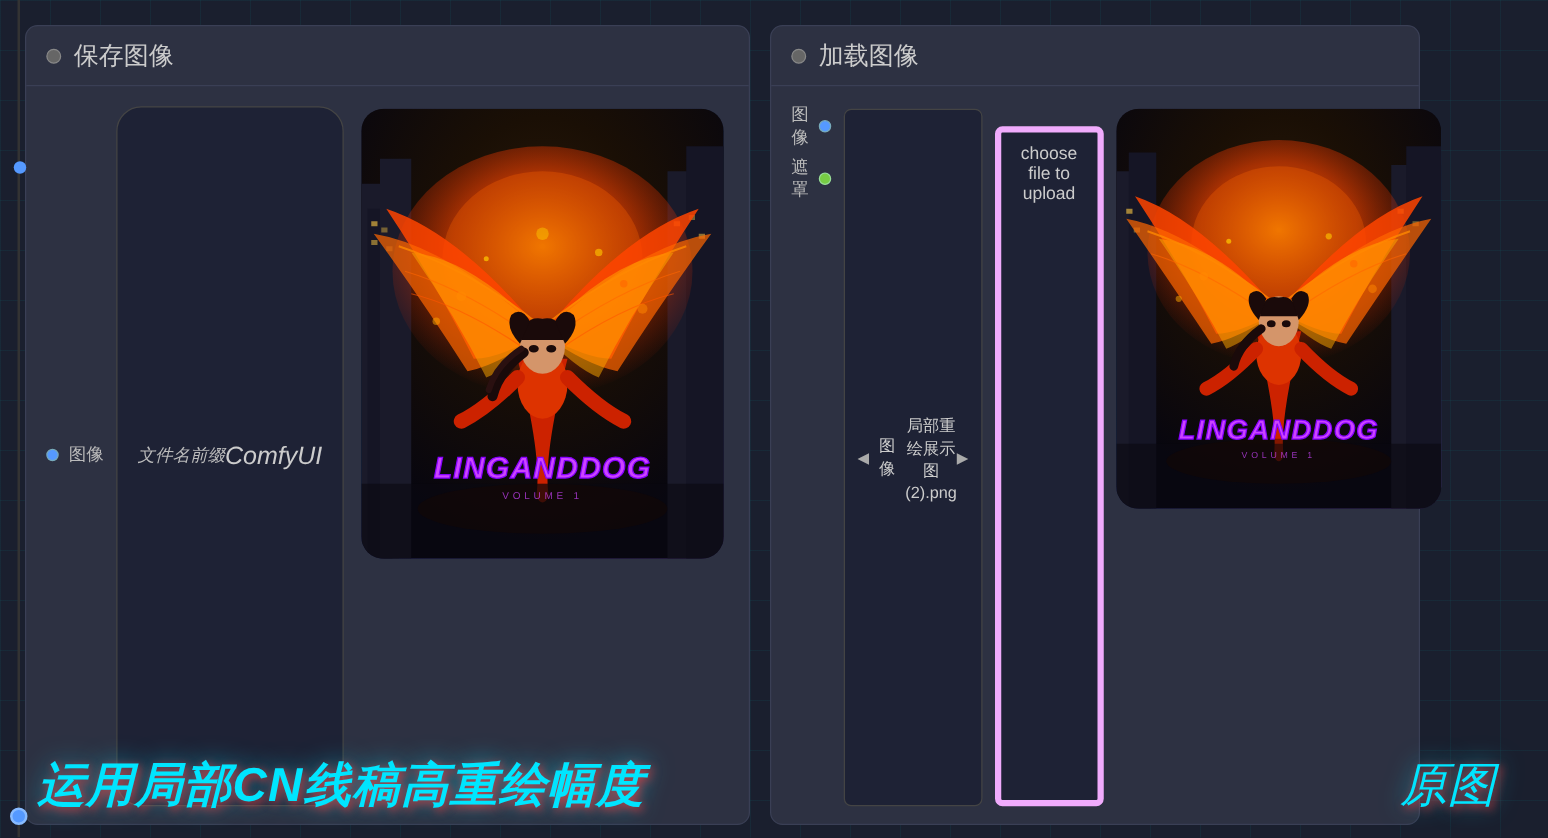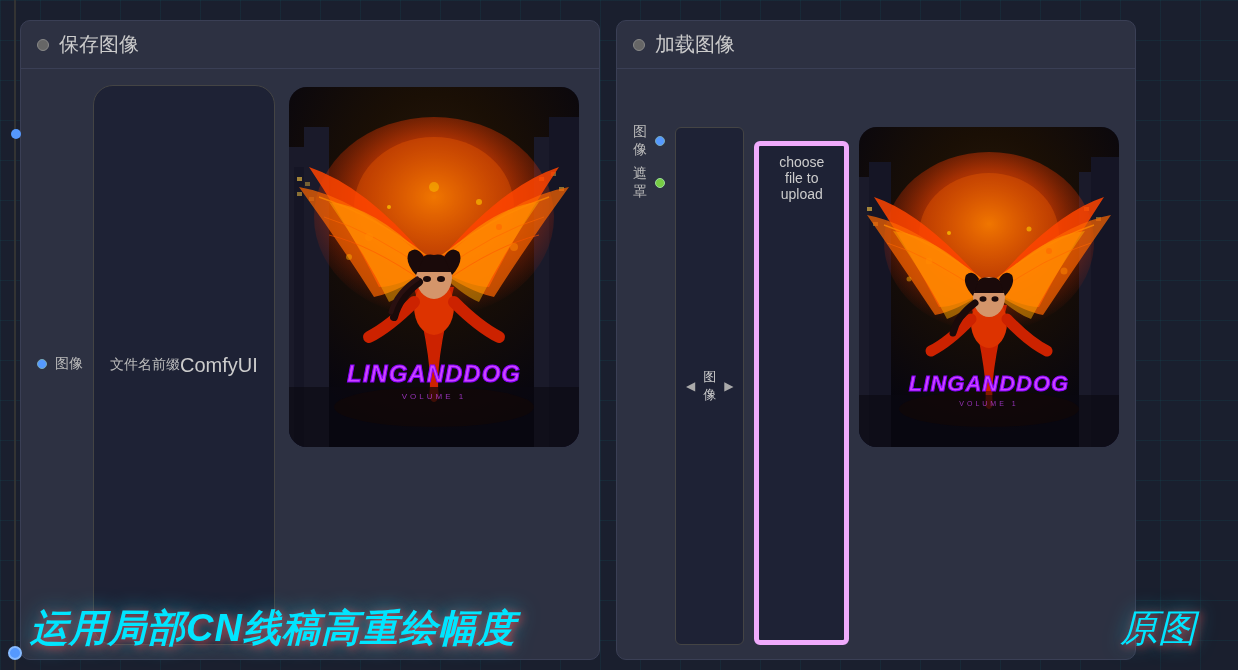--- a/index.html
+++ b/index.html
@@ -36,21 +36,20 @@
     }
 
     .node-left {
       width: 580px;
       min-height: 560px;
     }
 
     .node-right {
       width: 520px;
       min-height: 560px;
-      gap: 40px;
     }
 
     .node-header {
       display: flex;
       align-items: center;
       gap: 10px;
       padding: 10px 16px;
       border-bottom: 1px solid #3a3f55;
     }
 
@@ -101,20 +100,21 @@
     
     .filename-row {
       display: flex;
       align-items: center;
       background: #1e2235;
       border: 1px solid #444;
       border-radius: 20px;
       padding: 6px 16px;
       justify-content: space-between;
       margin-top: 2px;
+      font-style: italic;
     }
 
     .filename-label {
       font-size: 14px;
       color: #bbb;
     }
 
     .filename-value {
       font-size: 20px;
       color: #ccc;
@@ -424,20 +424,21 @@
         </div>
         <div class="right-port-row">
           <span class="port-label-right">遮罩</span>
           <div class="port-dot-right-green"></div>
         </div>
       </div>
 
       <div class="image-selector-row">
         <span class="selector-arrow">◀</span>
         <span class="selector-label">图像</span>
+        <span class="selector-filename">局部重绘展示图 (2).png</span>
         <span class="selector-arrow">▶</span>
       </div>
 
       <div class="upload-button">choose file to upload</div>
 
       <div class="image-container">
         <div class="anime-image anime-image-right">
           <svg width="260" height="320" viewBox="0 0 260 320" xmlns="http://www.w3.org/2000/svg">
             <defs>
               <radialGradient id="bgGrad2" cx="50%" cy="30%" r="70%">

